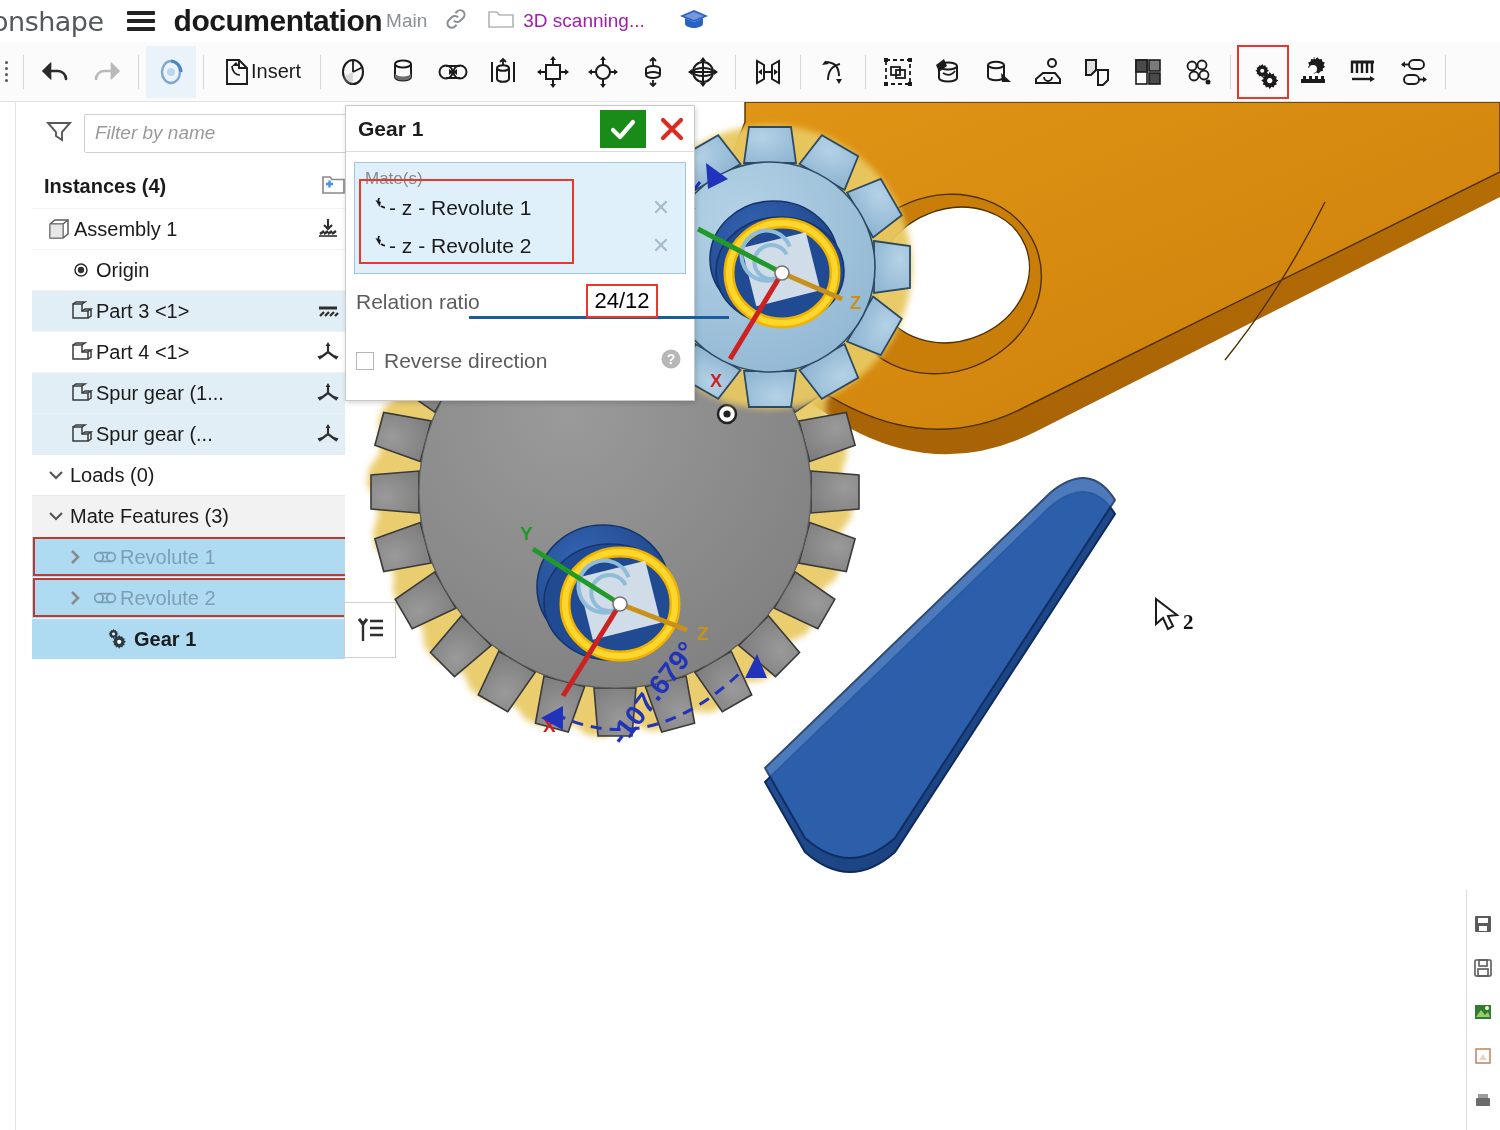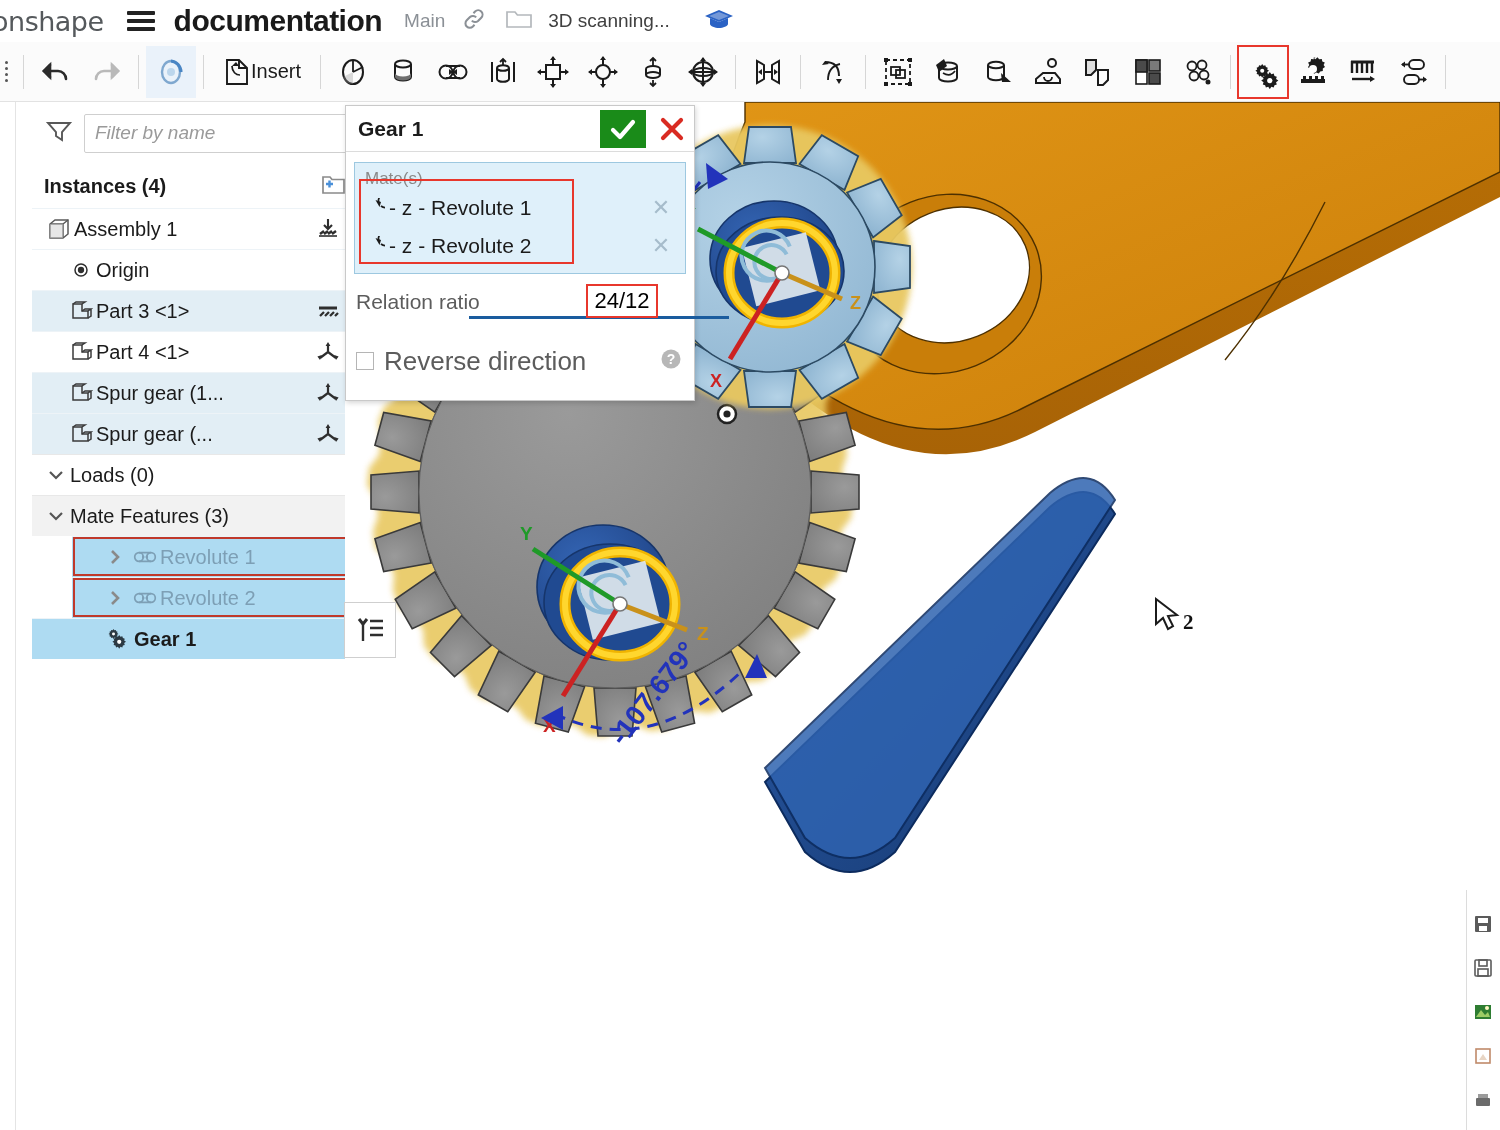--- a/index.html
+++ b/index.html
@@ -9,24 +9,24 @@
   
   #titlebar { position:absolute; left:0; top:0; width:1500px; height:42px;
               background:#fff; display:flex; align-items:center; gap:0; }
   #logo { font-size:27px; color:#55595c; letter-spacing:-0.5px; margin-left:-8px;
           font-family:"DejaVu Sans", sans-serif; font-weight:400; }
   #hamburger { width:34px; height:26px; margin-left:20px; display:flex;
                flex-direction:column; justify-content:space-between; padding:3px 3px; }
   #hamburger i { display:block; height:4px; background:#222; border-radius:1px; }
   #doctitle { font-size:30px; font-weight:bold; color:#1a1a1a; margin-left:16px;
               letter-spacing:-0.5px; }
-  #branch { font-size:19px; color:#8b9096; margin-left:22px; }
+  #branch { font-size:19px; color:#8b9096; margin-left:4px; }
   #linkicon { margin-left:16px; }
   #foldericon { margin-left:18px; }
-  #folderlabel { font-size:19px; color:#404040; margin-left:15px; }
+  #folderlabel { font-size:19px; color:#a21caf; margin-left:8px; }
   #capicon { margin-left:34px; }
 
   
   #toolbar { position:absolute; left:0; top:42px; width:1500px; height:60px;
              background:#fbfbfb; border-bottom:1px solid #e2e2e2;
              display:flex; align-items:center; }
   .tbtn { width:50px; height:52px; display:flex; align-items:center;
           justify-content:center; flex:0 0 auto; }
   .tbtn.wide { width:auto; padding:0 12px; }
   .tbtn .lbl { font-size:20px; color:#1b1b1b; }
@@ -56,21 +56,21 @@
   .trow { height:41px; display:flex; align-items:center; padding:0 12px;
           font-size:20px; color:#1b1b1b; border-top:1px solid #edf3f7; position:relative;}
   .trow .ic { width:30px; display:flex; align-items:center; justify-content:center;
               flex:0 0 auto; }
   .trow .nm { flex:1; white-space:nowrap; overflow:hidden; }
   .trow .rt { width:38px; display:flex; align-items:center; justify-content:center;
               flex:0 0 auto; }
   .trow.sel { background:#e2eef5; }
   .trow.selblue { background:#aedbf2; }
   .trow.indent1 { padding-left:34px; }
-  .trow.indent2 { padding-left:28px;margin-left:40px; }
+  .trow.indent2 { padding-left:28px; }
   .trow.redoutline { outline:2px solid #c0392b; outline-offset:-3px; }
   .trow.dim .nm { color:#7d9fb5; }
   .trow.bold .nm { font-weight:bold; }
   .grp { height:41px; display:flex; align-items:center; padding:0 10px;
          font-size:20px; color:#1b1b1b; border-top:1px solid #e8e8e8; }
   .grp.shaded { background:#f2f2f2; }
   .grp .chev { width:28px; display:flex; align-items:center; justify-content:center;}
 
   
   #dialog { position:absolute; left:345px; top:105px; width:350px; height:296px;
@@ -100,21 +100,21 @@
   #ratiolbl { font-size:21px; color:#5c5c5c; position:absolute; left:10px; top:2px; }
   #slidertrack { position:absolute; left:123px; top:28px; width:260px; height:3px;
                  background:#1a5c9e; }
   #ratiofield { position:absolute; left:240px; top:-4px; width:72px; height:34px;
                 border:2px solid #e8372c; background:#fff; display:flex;
                 align-items:center; justify-content:center;
                 font-size:22px; color:#000; }
   #revrow { display:flex; align-items:center; padding:0 10px; margin-top:14px; height:34px;}
   #revbox { width:18px; height:18px; border:1px solid #b5b5b5; background:#fff;
             flex:0 0 auto; }
-  #revlbl { font-size:26px; color:#5c5c5c; margin-left:10px; flex:1; }
+  #revlbl { font-size:21px; color:#5c5c5c; margin-left:10px; flex:1; }
   #helpicon { width:24px; flex:0 0 auto; }
 
   
   #flbtn { position:absolute; left:344px; top:602px; width:52px; height:56px;
            background:#fff; border:1px solid #cfcfcf; display:flex;
            align-items:center; justify-content:center; z-index:4; }
 
   
   #viewport { position:absolute; left:345px; top:102px; width:1155px; height:1028px;
               background:#ffffff; overflow:hidden; }

